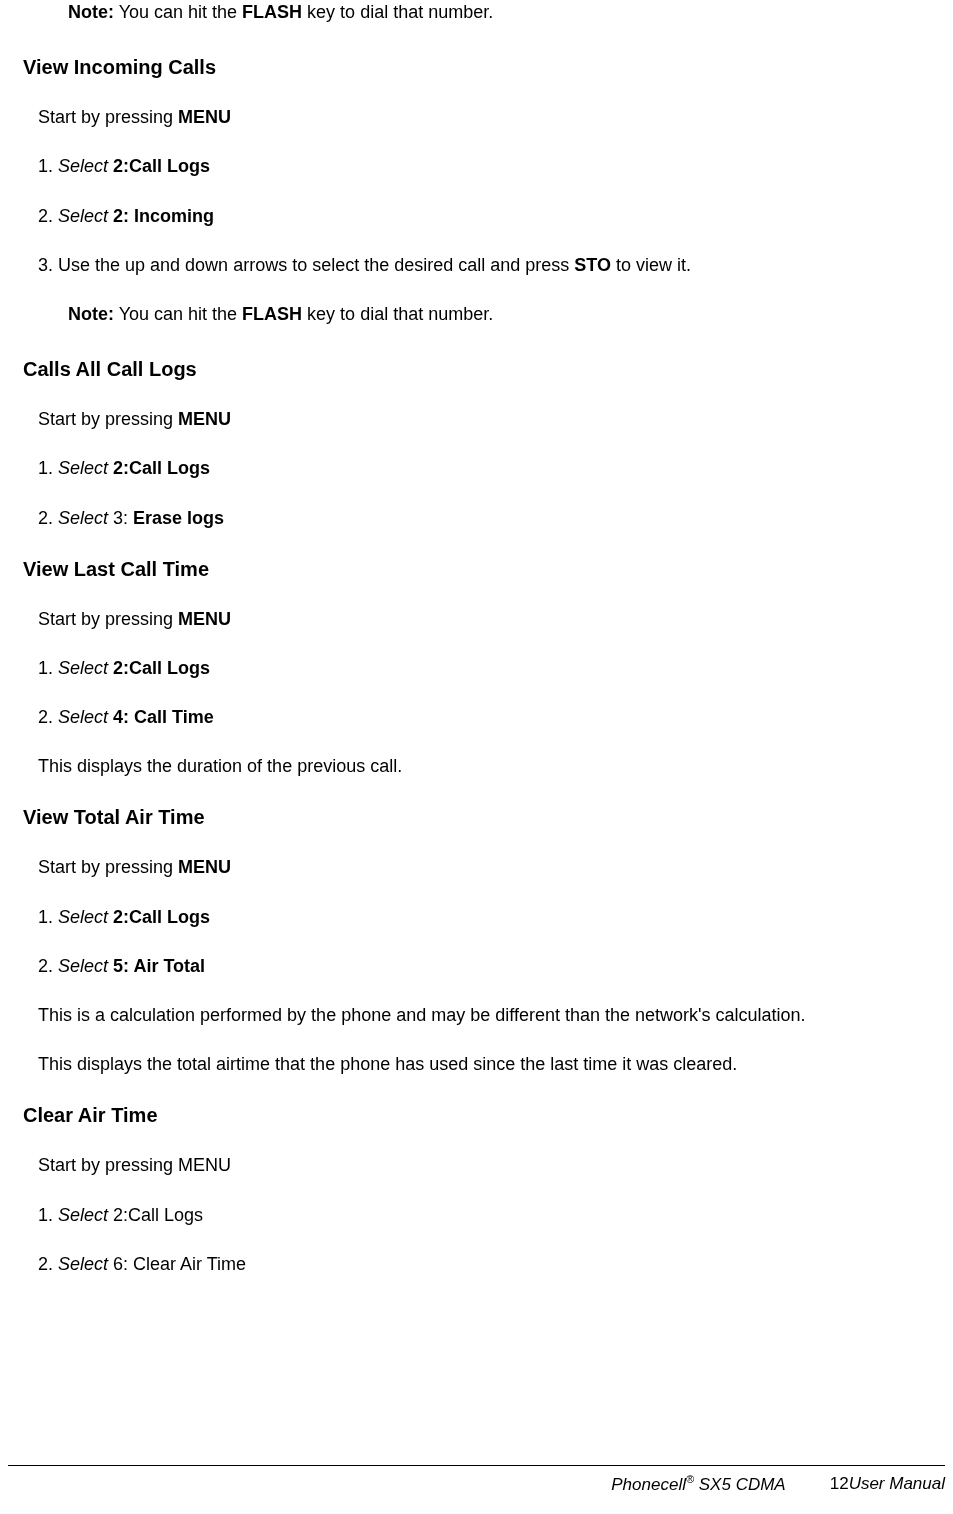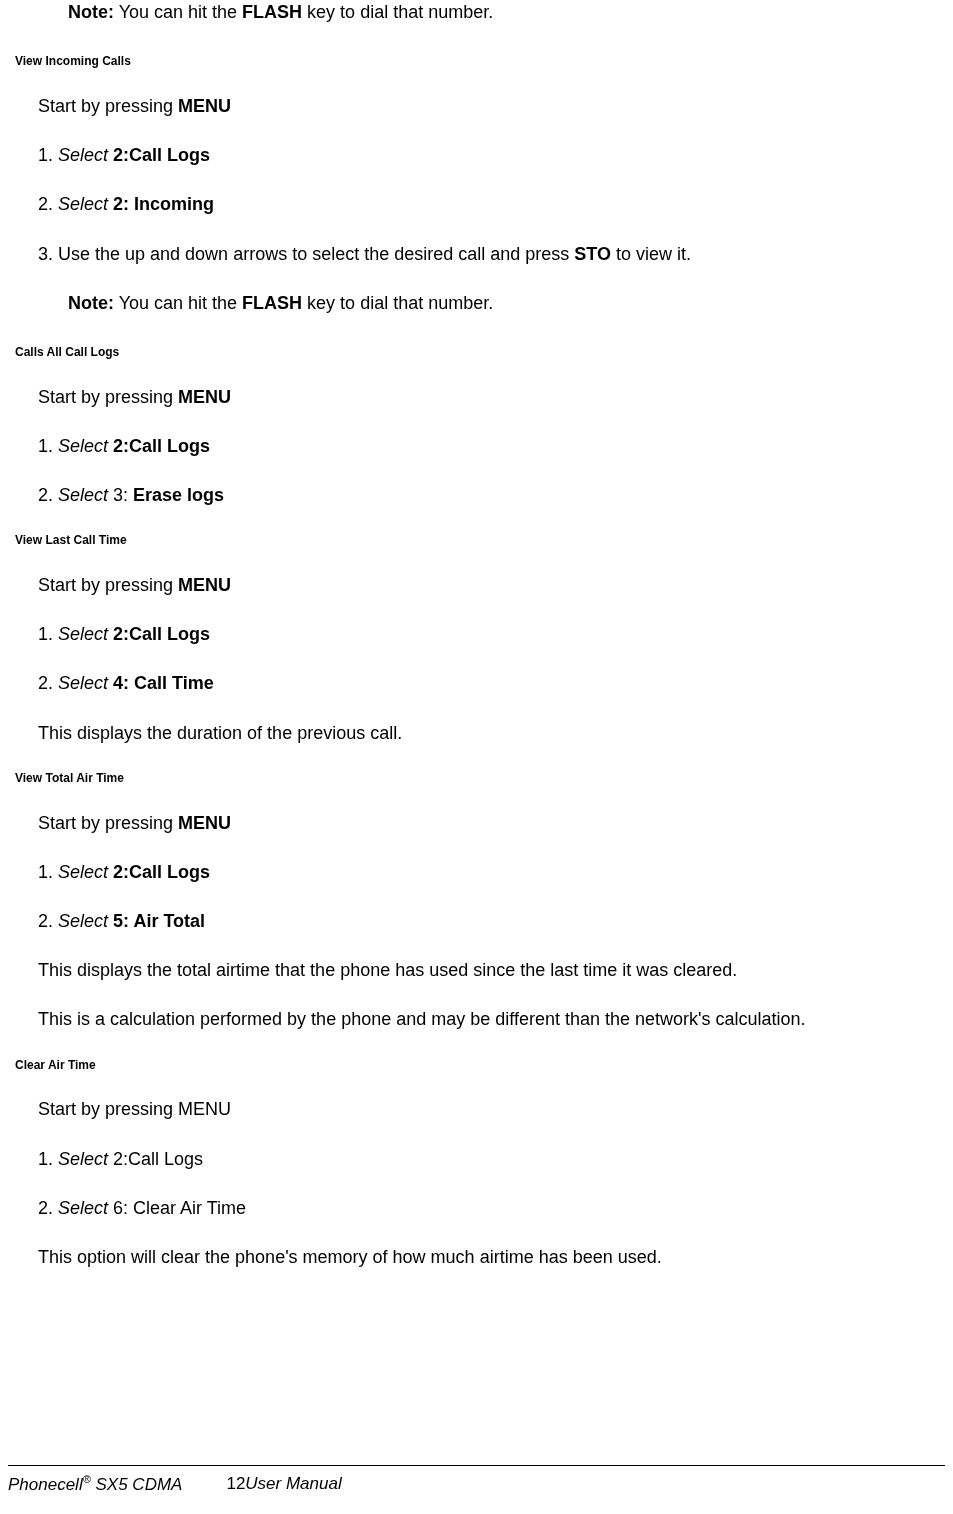--- a/index.html
+++ b/index.html
@@ -20,23 +20,23 @@
     }
     .content {
       padding: 0 8px 0 8px;
     }
     .note-line {
       margin-left: 60px;
       margin-bottom: 28px;
     }
     .heading {
       font-weight: bold;
-      font-size: 12px;
+      font-size: 20px;
       margin-bottom: 24px;
-      margin-left: 7px;
+      margin-left: 15px;
     }
     .instruction {
       margin-left: 30px;
       margin-bottom: 24px;
     }
     .numbered {
       margin-left: 30px;
       margin-bottom: 24px;
     }
     .indented-note {
@@ -55,21 +55,21 @@
       left: 8px;
       right: 8px;
       border-top: 1px solid #000;
     }
     .footer {
       position: absolute;
       bottom: 18px;
       left: 8px;
       right: 8px;
       display: flex;
-      justify-content: flex-start;
+      justify-content: flex-end;
       font-style: italic;
       font-size: 17px;
     }
     .footer-center {
       font-style: normal;
       margin-left: 44px;
     }
     .sup {
       font-size: 11px;
       vertical-align: super;
@@ -145,37 +145,36 @@
   </p>
 
   <p class="numbered">
     <span>1. </span><span class="italic">Select </span><span class="bold">2:Call Logs</span>
   </p>
 
   <p class="numbered">
     <span>2. </span><span class="italic">Select </span><span class="bold">5: Air Total</span>
   </p>
 
+  <p class="instruction">This is a calculation performed by the phone and may be different than the network's calculation.</p>
+
   <p class="instruction">This displays the total airtime that the phone has used since the last time it was cleared.</p>
-
-  <p class="instruction">This is a calculation performed by the phone and may be different than the network's calculation.</p>
 
   <h2 class="heading">Clear Air Time</h2>
 
   <p class="instruction">Start by pressing MENU</p>
 
   <p class="numbered">
     <span>1. </span><span class="italic">Select </span><span>2:Call Logs</span>
   </p>
 
   <p class="numbered">
     <span>2. </span><span class="italic">Select </span><span>6: Clear Air Time</span>
   </p>
 
-  <p class="instruction">This option will clear the phone's memory of how much airtime has been used.</p>
 
 </div>
 
 <div class="footer-line"></div>
 <div class="footer">
   <span>
     <span>Phonecell</span><span class="sup">®</span><span> SX5 CDMA</span>
   </span>
   <span class="footer-center">12</span>
   <span>User Manual</span>

